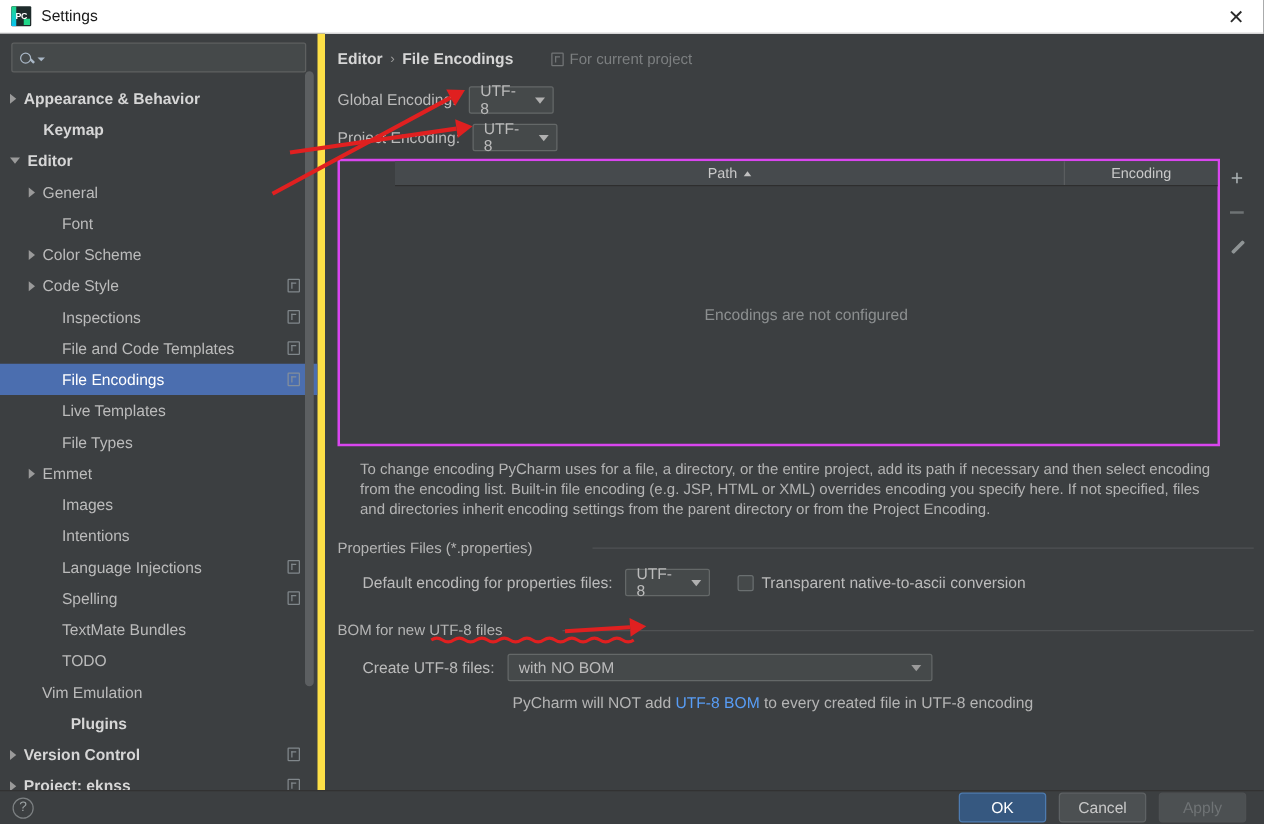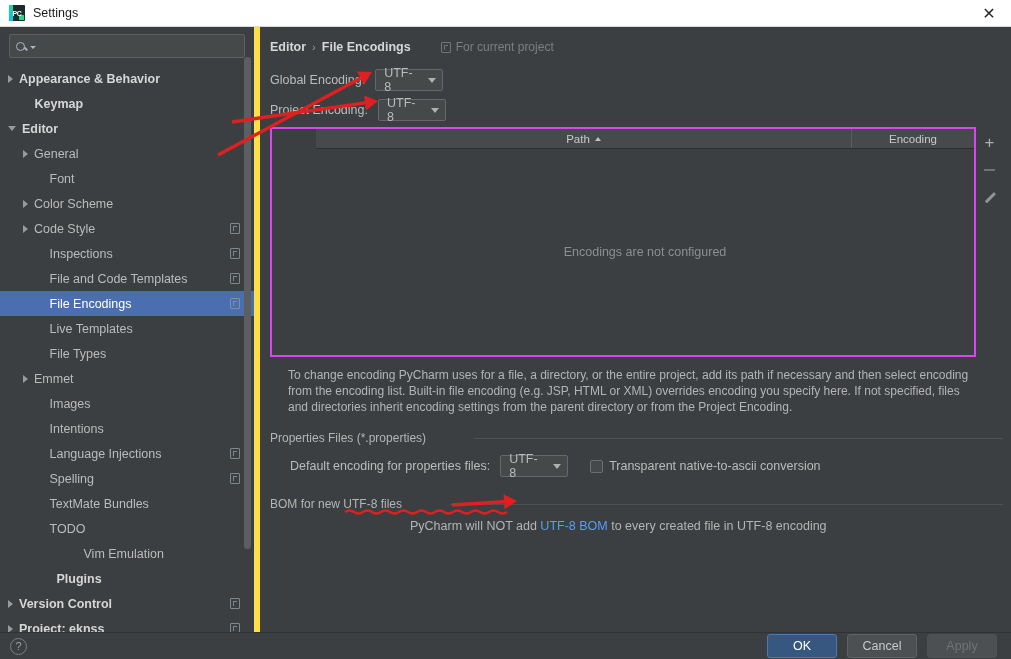--- a/index.html
+++ b/index.html
@@ -311,21 +311,21 @@
           <span class="copy-icon"></span>
         </div>
         <div class="tree-row" style="padding-left: 38px;">
           <span class="arrow none" style="width: 5.5px;"></span>
           <span class="lbl">TextMate Bundles</span>
         </div>
         <div class="tree-row" style="padding-left: 38px;">
           <span class="arrow none" style="width: 5.5px;"></span>
           <span class="lbl">TODO</span>
         </div>
-        <div class="tree-row" style="padding-left: 32px; margin-left: 40px;">
+        <div class="tree-row" style="padding-left: 22px;">
           <span class="arrow none" style="width: 5.5px;"></span>
           <span class="lbl">Vim Emulation</span>
         </div>
         <div class="tree-row bold" style="padding-left: 33px; margin-left: 12px;">
           <span class="arrow none" style="width: 5.5px;"></span>
           <span class="lbl">Plugins</span>
         </div>
         <div class="tree-row bold" style="padding-left: 8px;">
           <span class="arrow "></span>
           <span class="lbl">Version Control</span>
@@ -409,20 +409,27 @@
         <span class="checkbox"></span>
         <span class="field-label">Transparent native-to-ascii conversion</span>
       </span>
     </div>
 
     <div class="group-sep" style="margin-top:18px;">
       <span class="gtitle">BOM for new UTF-8 files</span>
       <span class="gline"></span>
     </div>
 
+    <div class="field-row indented" style="margin-top:10px;">
+      <span class="field-label" style="width:108px;">Create UTF-8 files:</span>
+      <span class="combo wide" style="margin-left:8px;">
+        <span>with NO BOM</span>
+        <span class="caret"></span>
+      </span>
+    </div>
 
     <div class="hint" style="margin-left:140px;margin-top:8px;">
       <span>PyCharm will NOT add </span><span class="accent">UTF-8 BOM</span><span> to every created file in UTF-8 encoding</span>
     </div>
 
   </div>
 </div>
 
 <div id="footer">
   <div id="help-btn">?</div>

